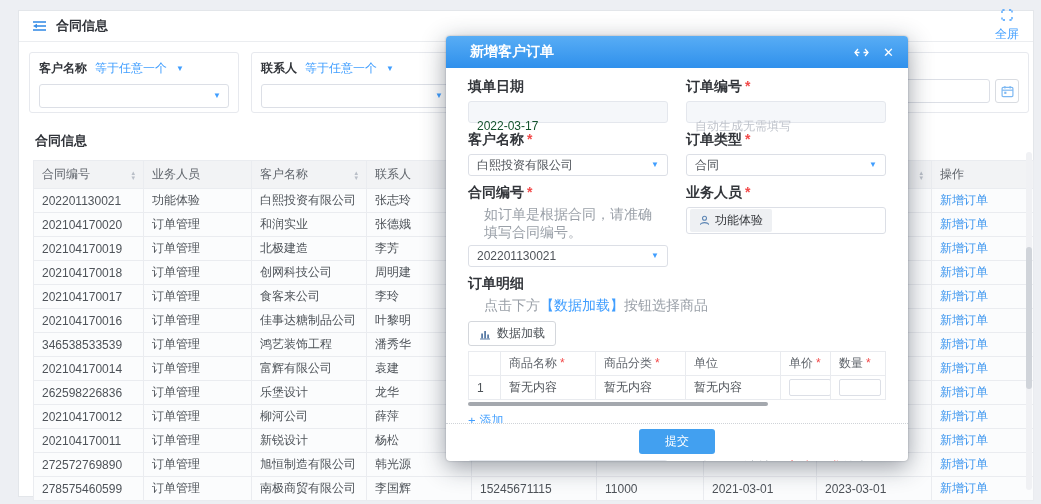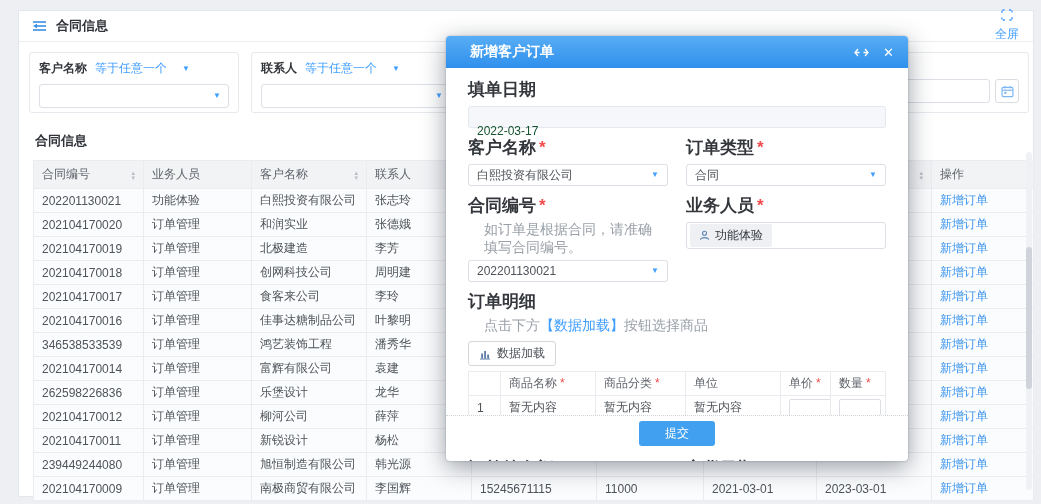--- a/index.html
+++ b/index.html
@@ -28,21 +28,21 @@
   .fullscreen { display:flex; align-items:center; gap:5px; color:#409eff; cursor:pointer;flex-direction:column; }
   
   .filters { position: relative; height: 88px; }
   .fcard {
     position: absolute; top: 10px; height: 61px;
     border: 1px solid #e7e9ee; border-radius: 3px; background: #fff;
     padding: 7px 9px 0 9px;
   }
   .fcard .frow1 { display:flex; align-items:center; gap:8px; margin-bottom:7px; }
   .fcard .flabel { font-weight: bold; color:#33363b; }
-  .fcard .foper { color:#409eff; display:flex; align-items:center; gap:15px; cursor:pointer; }
+  .fcard .foper { color:#409eff; display:flex; align-items:center; gap:9px; cursor:pointer; }
   .caret { font-size: 8px; color:#409eff; line-height: 1; }
   .finput {
     height: 24px; border: 1px solid #dcdfe6; border-radius: 3px;
     display: flex; align-items: center; padding: 0 7px; background:#fff;
   }
   .finput .val { flex: 1; color:#333; }
   .fcard1 { left: 10px;  width: 210px; }
   .fcard2 { left: 232px; width: 210px; }
   .fcard3 { left: 682px; width: 328px; }
   .dategroup { display:flex; gap:5px; margin-top: 19px; }
@@ -78,21 +78,21 @@
   .mhead {
     height:32px; background:linear-gradient(180deg,#58adf5,#2f90ec);
     display:flex; align-items:center; padding:0 14px 0 24px;
   }
   .mtitle { color:#fff; font-size:14px; font-weight:bold; flex:1; }
   .mhico { color:#fff; display:flex; align-items:center; margin-left:14px; cursor:pointer; }
   .mclose { font-size:13px; }
   .mbody { padding: 2px 22px 0 22px; }
   .mrow { display:flex; gap:18px; }
   .mcol { flex:1; min-width:0; }
-  .mlabel { font-weight:bold; color:#33363b; margin:8px 0 5px; font-size:17px; }
+  .mlabel { font-weight:bold; color:#33363b; margin:8px 0 5px; font-size:14px; }
   .req { color:#f24a4a; margin-left:3px; }
   .mhint { font-size:14px; color:#9aa0a8; margin:-1px 16px 3px; }
   .mhint .blue { color:#409eff; }
   .mhint .red { color:#f24a4a; }
   .minput {
     height:22px; border:1px solid #dcdfe6; border-radius:3px; background:#fff;
     display:flex; align-items:center; padding:0 8px; width:100%;
   }
   .minput input {
     border:none; outline:none; background:transparent; width:100%;
@@ -115,21 +115,21 @@
     overflow:hidden; white-space:nowrap;
   }
   table.ptable td { color:#4e5359; height:24px; }
   .ph { color:#c0c4cc; }
   .cell-inp { width:42px; height:17px; border:1px solid #dcdfe6; border-radius:2px; font-size:11px; padding:0 3px; outline:none; }
   .hscroll { height:5px; margin-top:2px; position:relative; }
   .hscroll .thumb { position:absolute; left:0; top:0; height:4px; width:300px; background:#a4a8ae; border-radius:2px; }
   .add-link { display:inline-flex; align-items:center; gap:4px; color:#409eff; margin:5px 0 0; cursor:pointer; }
   .add-plus { font-size:13px; line-height:1; }
   .mfoot {
-    position:absolute; bottom:12px; left:0; right:0; height:34px;
+    position:absolute; bottom:4px; left:0; right:0; height:34px;
     border-top:1px dotted #cfd3d8; background:#fff;
     display:flex; justify-content:center; align-items:flex-start; padding-top:5px;
   }
   .submit-btn {
     width:76px; height:25px; background:#42a0f0; color:#fff; border:none;
     border-radius:3px; font-size:12px; cursor:pointer; font-family:inherit;
   }
   svg { display:block; }
 </style>
 </head>
@@ -394,34 +394,34 @@
     <td>杨松</td>
     <td></td>
     <td class="num"></td>
     <td></td>
     <td></td>
     <td class="center">
       <span class="link">新增订单</span>
     </td>
   </tr>
         <tr>
-    <td>239449244080</td>
+    <td>272572769890</td>
     <td>订单管理</td>
     <td>旭恒制造有限公司</td>
     <td>韩光源</td>
     <td></td>
     <td class="num"></td>
     <td></td>
     <td></td>
     <td class="center">
       <span class="link">新增订单</span>
     </td>
   </tr>
         <tr>
-    <td>202104170009</td>
+    <td>278575460599</td>
     <td>订单管理</td>
     <td>南极商贸有限公司</td>
     <td>李国辉</td>
     <td>15245671115</td>
     <td class="num">11000</td>
     <td>2021-03-01</td>
     <td>2023-03-01</td>
     <td class="center">
       <span class="link">新增订单</span>
     </td>
@@ -449,20 +449,26 @@
 
   <div class="mbody">
 
     <div class="mrow">
       <div class="mcol">
         <div class="mlabel">填单日期</div>
         <div class="minput disabled">
           <input disabled="" value="2022-03-17" style="">
         </div>
       </div>
+      <div class="mcol">
+        <div class="mlabel"><span>订单编号</span><span class="req">*</span></div>
+        <div class="minput disabled">
+          <input disabled="" placeholder="自动生成无需填写" style="">
+        </div>
+      </div>
     </div>
 
     <div class="mrow">
       <div class="mcol">
         <div class="mlabel"><span>客户名称</span><span class="req">*</span></div>
         <div class="minput">
           <span class="val">白熙投资有限公司</span>
           <span class="caret sel-caret">▼</span>
         </div>
       </div>

